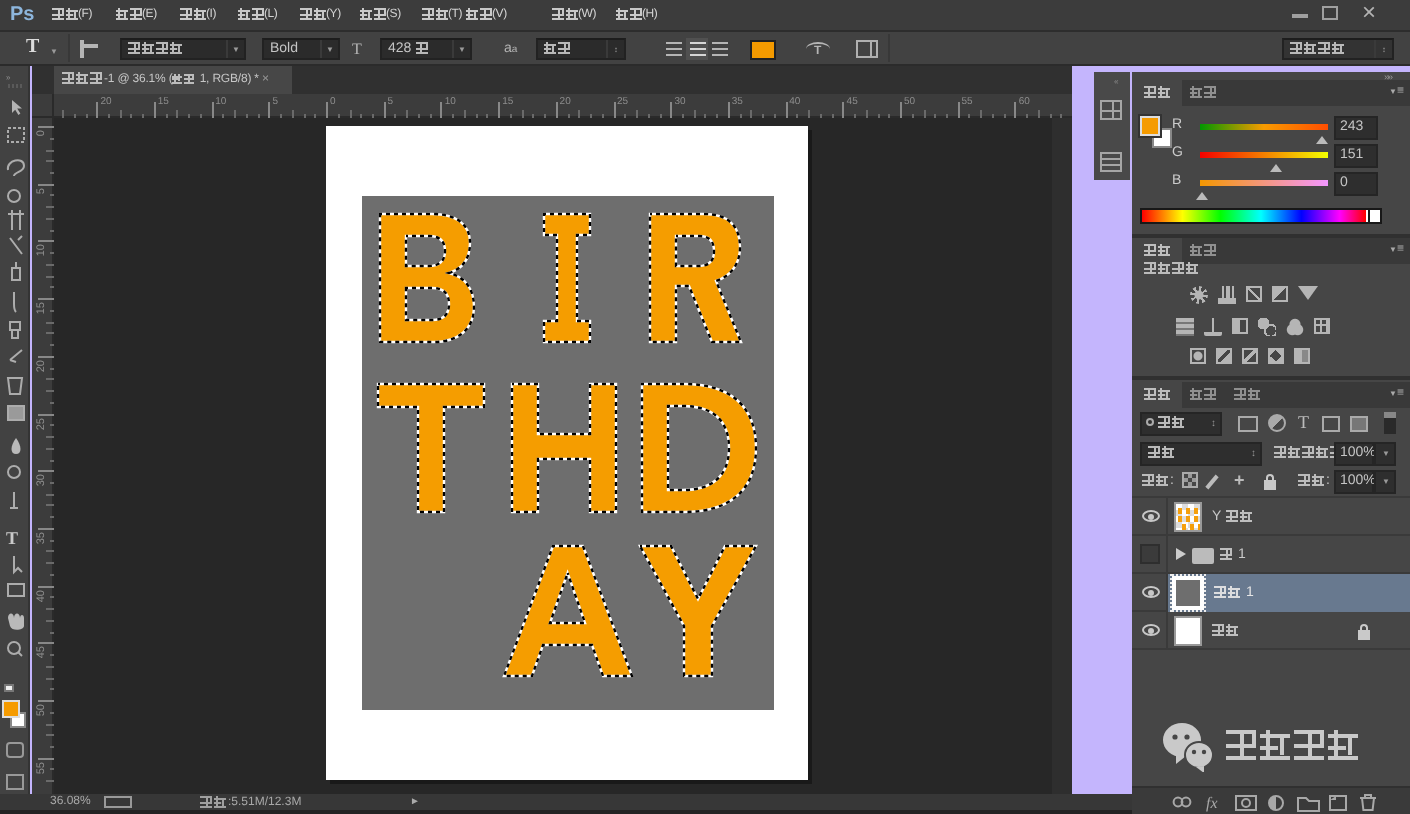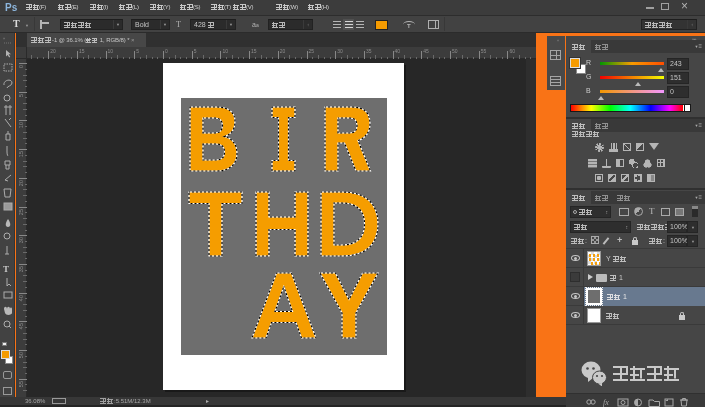--- a/index.html
+++ b/index.html
@@ -1,16 +1,16 @@
 <!DOCTYPE html>
 <html><head><meta charset="utf-8"><style>
 *{margin:0;padding:0;box-sizing:border-box}
 html,body{width:705px;height:407px;overflow:hidden}
 body{font-family:"Liberation Sans",sans-serif;background:#3f3f3f}
-#root{position:relative;width:705px;height:407px;overflow:hidden;background:#f97316}
+#root{position:relative;width:705px;height:407px;overflow:hidden;background:#c4b5fd}
 .abs{position:absolute}
 
 .h{display:inline-block;vertical-align:middle;width:7px;height:7px;margin:0 1px 0 0;opacity:.92;
 background:
  linear-gradient(currentColor,currentColor) 0 0/100% 1px,
  linear-gradient(currentColor,currentColor) 0 50%/100% 1px,
  linear-gradient(currentColor,currentColor) 0 100%/100% 1px,
  linear-gradient(currentColor,currentColor) 50% 0/1px 100%,
  linear-gradient(currentColor,currentColor) 100% 0/1px 55%;
 background-repeat:no-repeat}

